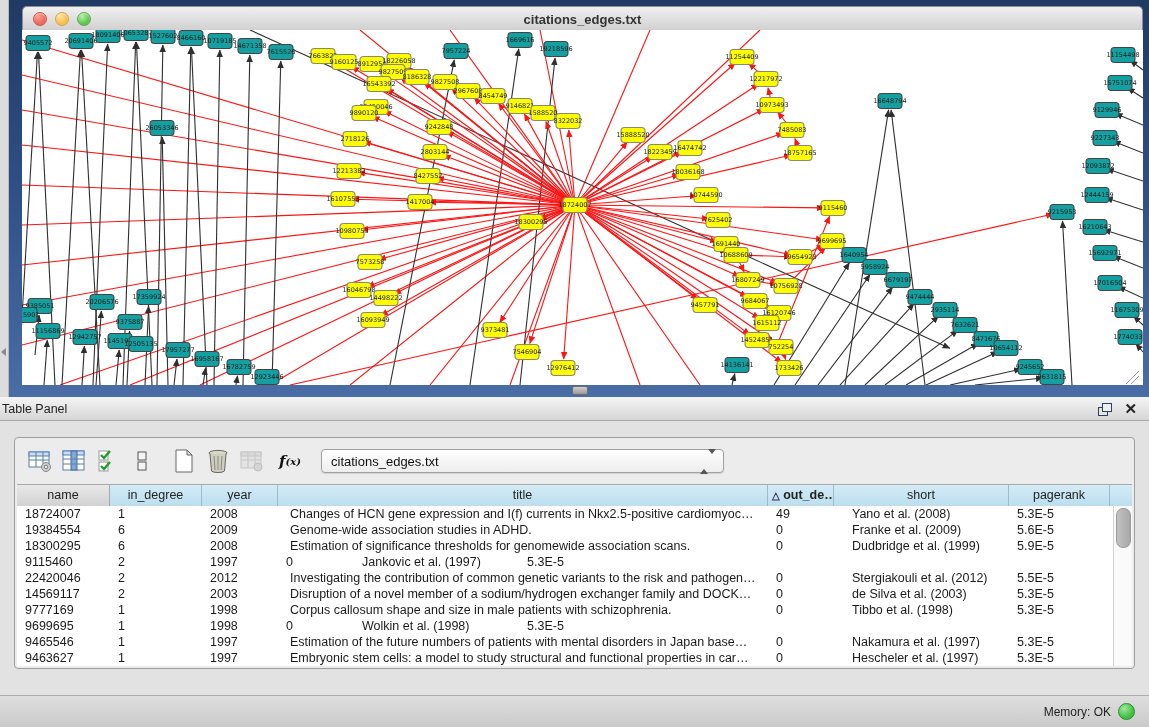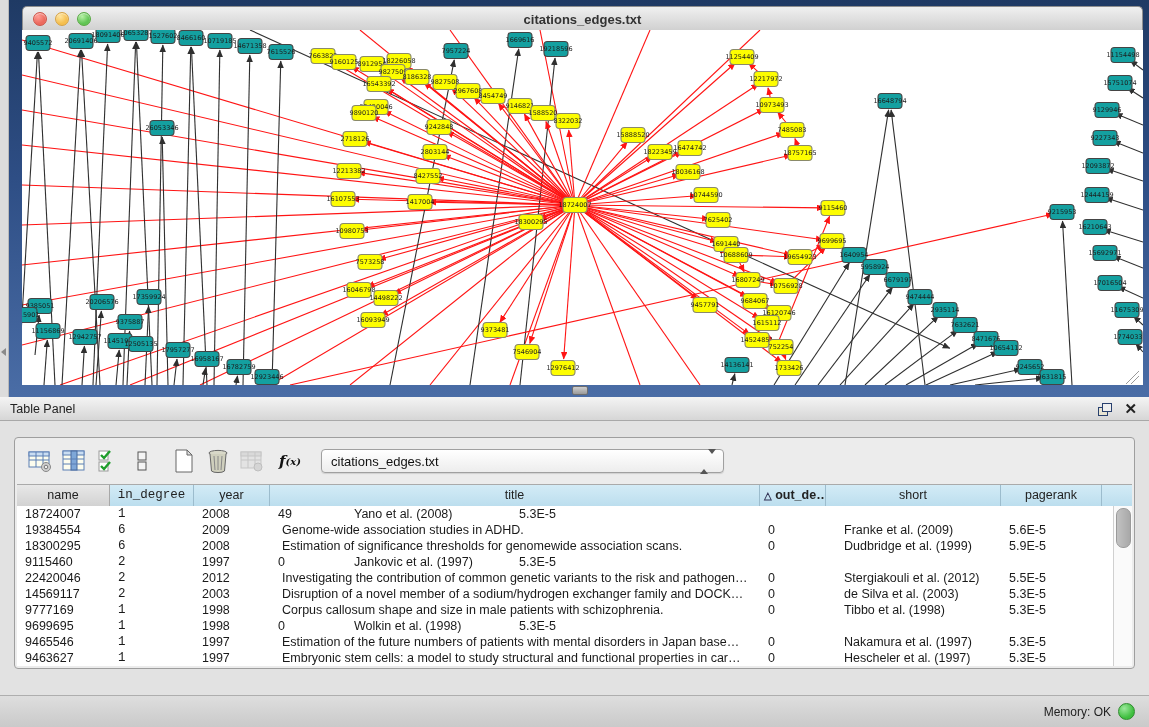--- a/index.html
+++ b/index.html
@@ -26,21 +26,21 @@
   .gnode.t{fill:#14a0a0;stroke:#444;}
   .gnode.y{fill:#fdfd00;stroke:#8a8a6a;}
   .glabel{font-family:"DejaVu Sans",sans-serif;font-size:6.5px;fill:#1c1c1c;text-anchor:middle;pointer-events:none;}
   #split-handle{position:absolute;left:50%;bottom:2px;width:14px;height:7px;margin-left:-7px;
       background:linear-gradient(180deg,#cfcfcf,#9a9a9a);border:1px solid #6e6e6e;border-radius:2px;}
   
   #table-panel{position:absolute;left:0;top:397px;width:1149px;height:298px;background:#e2e2e2;}
   #tp-titlebar{position:absolute;left:0;top:0;right:0;height:23px;
       background:linear-gradient(180deg,#f4f4f4,#d6d6d6);border-bottom:1px solid #a8a8a8;
       display:flex;align-items:center;}
-  #tp-title{font-size:12.5px;color:#222;margin-left:10px;}
+  #tp-title{font-size:12.5px;color:#222;margin-left:2px;}
   #tp-actions{margin-left:auto;display:flex;align-items:center;gap:12px;margin-right:12px;}
   #float-icon{width:14px;height:12px;position:relative;cursor:pointer;}
   #float-icon .sq1{position:absolute;left:0;top:4px;width:8px;height:7px;border:1px solid #28406e;background:#e8e4d2;}
   #float-icon .sq2{position:absolute;left:4px;top:0;width:8px;height:7px;border:1px solid #28406e;background:#efefef;}
   #close-icon{font-size:15px;font-weight:bold;color:#222;line-height:14px;cursor:pointer;}
   #tp-inset{position:absolute;left:14px;right:14px;top:40px;height:230px;
       background:#ececec;border:1px solid #9e9e9e;border-radius:4px;}
   #tp-toolbar{position:absolute;left:0;top:0;right:0;height:46px;display:flex;align-items:center;padding-left:10px;}
   .tbtn{width:30px;height:30px;display:flex;align-items:center;justify-content:center;margin-right:4px;cursor:pointer;}
   .tbtn.disabled{opacity:.45;}
@@ -57,21 +57,21 @@
       border-top:5px solid #555;}
   
   #table-wrap{position:absolute;left:2px;right:2px;top:46px;bottom:2px;background:#fff;
       border-top:1px solid #aaa;overflow:hidden;}
   #thead{display:flex;height:21px;background:#c6e3f1;border-bottom:1px solid #8fb4c9;}
   .hcell{box-sizing:border-box;font-size:12.5px;color:#222;text-align:center;line-height:20px;
       border-right:1px solid #9cbccd;background:linear-gradient(180deg,#d3ebf6,#bcdeee);cursor:pointer;
       white-space:nowrap;overflow:hidden;}
   .hcell.gray{background:linear-gradient(180deg,#e8e8e8,#d2d2d2);border-right:1px solid #a8a8a8;}
   .sort-glyph{font-size:10px;color:#335;}
-  .c0{width:93px;} .c1{width:84px;font-family:Liberation Mono, monospace;} .c2{width:76px;} .c3{width:490px;}
+  .c0{width:93px;} .c1{width:92px;} .c2{width:76px;} .c3{width:490px;}
   .c4{width:66px;} .c5{width:175px;} .c6{width:101px;}
   #tbody{position:absolute;left:0;right:18px;top:21px;bottom:0;}
   .trow{display:flex;height:16px;background:#fff;}
   .tcell{box-sizing:border-box;font-size:12.5px;color:#1a1a1a;padding-left:8px;white-space:nowrap;
       overflow:hidden;line-height:16px;}
   .tcell.c3{padding-left:12px;}
   .tcell.c5{padding-left:18px;}
   #vscroll{position:absolute;right:0;top:21px;bottom:0;width:18px;background:#fafafa;border-left:1px solid #d0d0d0;}
   #vthumb{position:absolute;left:2px;top:2px;width:13px;height:38px;border-radius:7px;
       background:linear-gradient(90deg,#c2c2c2,#a8a8a8);border:1px solid #9a9a9a;cursor:pointer;}
@@ -792,20 +792,21 @@
         </div>
         <div class="hcell c5">short</div>
         <div class="hcell c6">pagerank</div>
         <div class="hcell" style="flex:1;border-right:none;"></div>
       </div>
       <div id="tbody">
           <div class="trow">
             <div class="tcell c0">18724007</div>
             <div class="tcell c1">1</div>
             <div class="tcell c2">2008</div>
+            <div class="tcell c3">Changes of HCN gene expression and I(f) currents in Nkx2.5-positive cardiomyoc…</div>
             <div class="tcell c4">49</div>
             <div class="tcell c5">Yano et al. (2008)</div>
             <div class="tcell c6">5.3E-5</div>
           </div>
           <div class="trow">
             <div class="tcell c0">19384554</div>
             <div class="tcell c1">6</div>
             <div class="tcell c2">2009</div>
             <div class="tcell c3">Genome-wide association studies in ADHD.</div>
             <div class="tcell c4">0</div>

